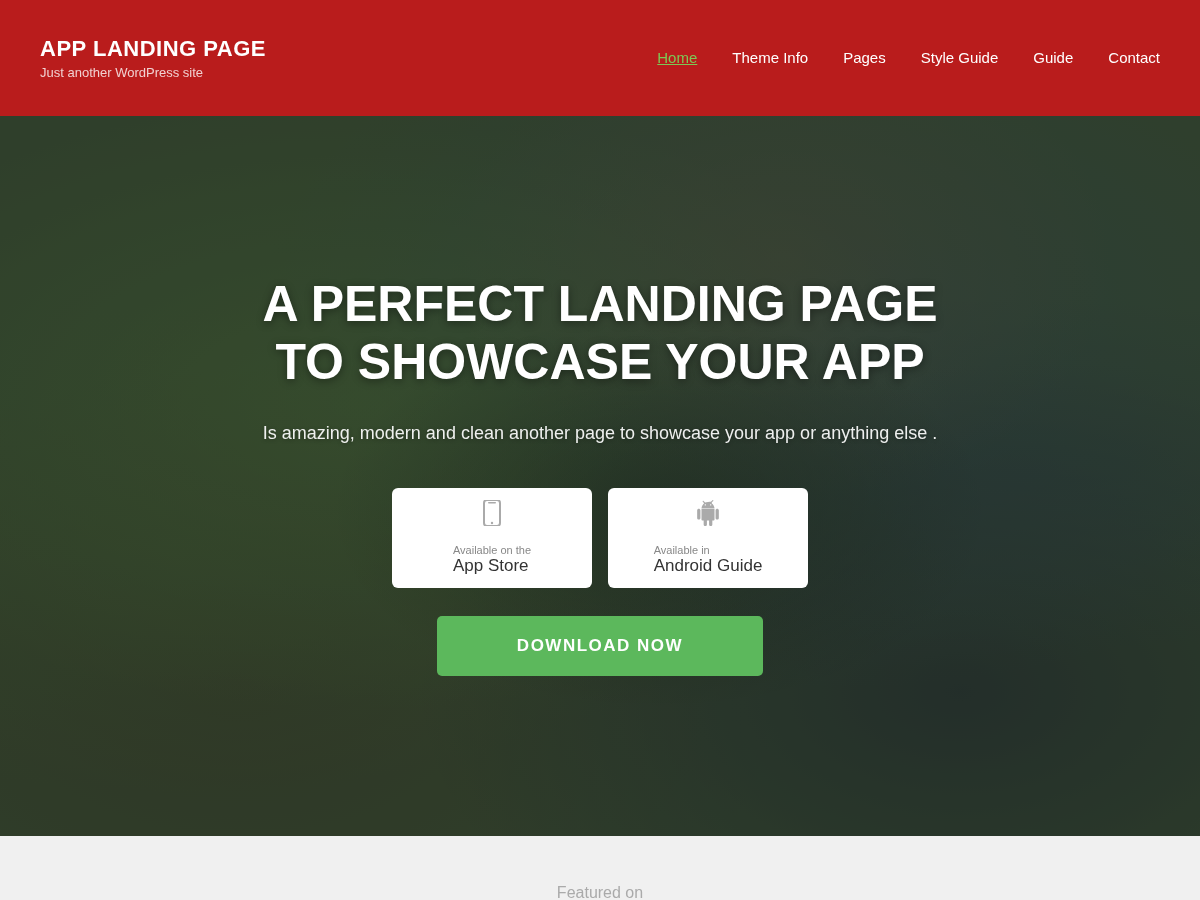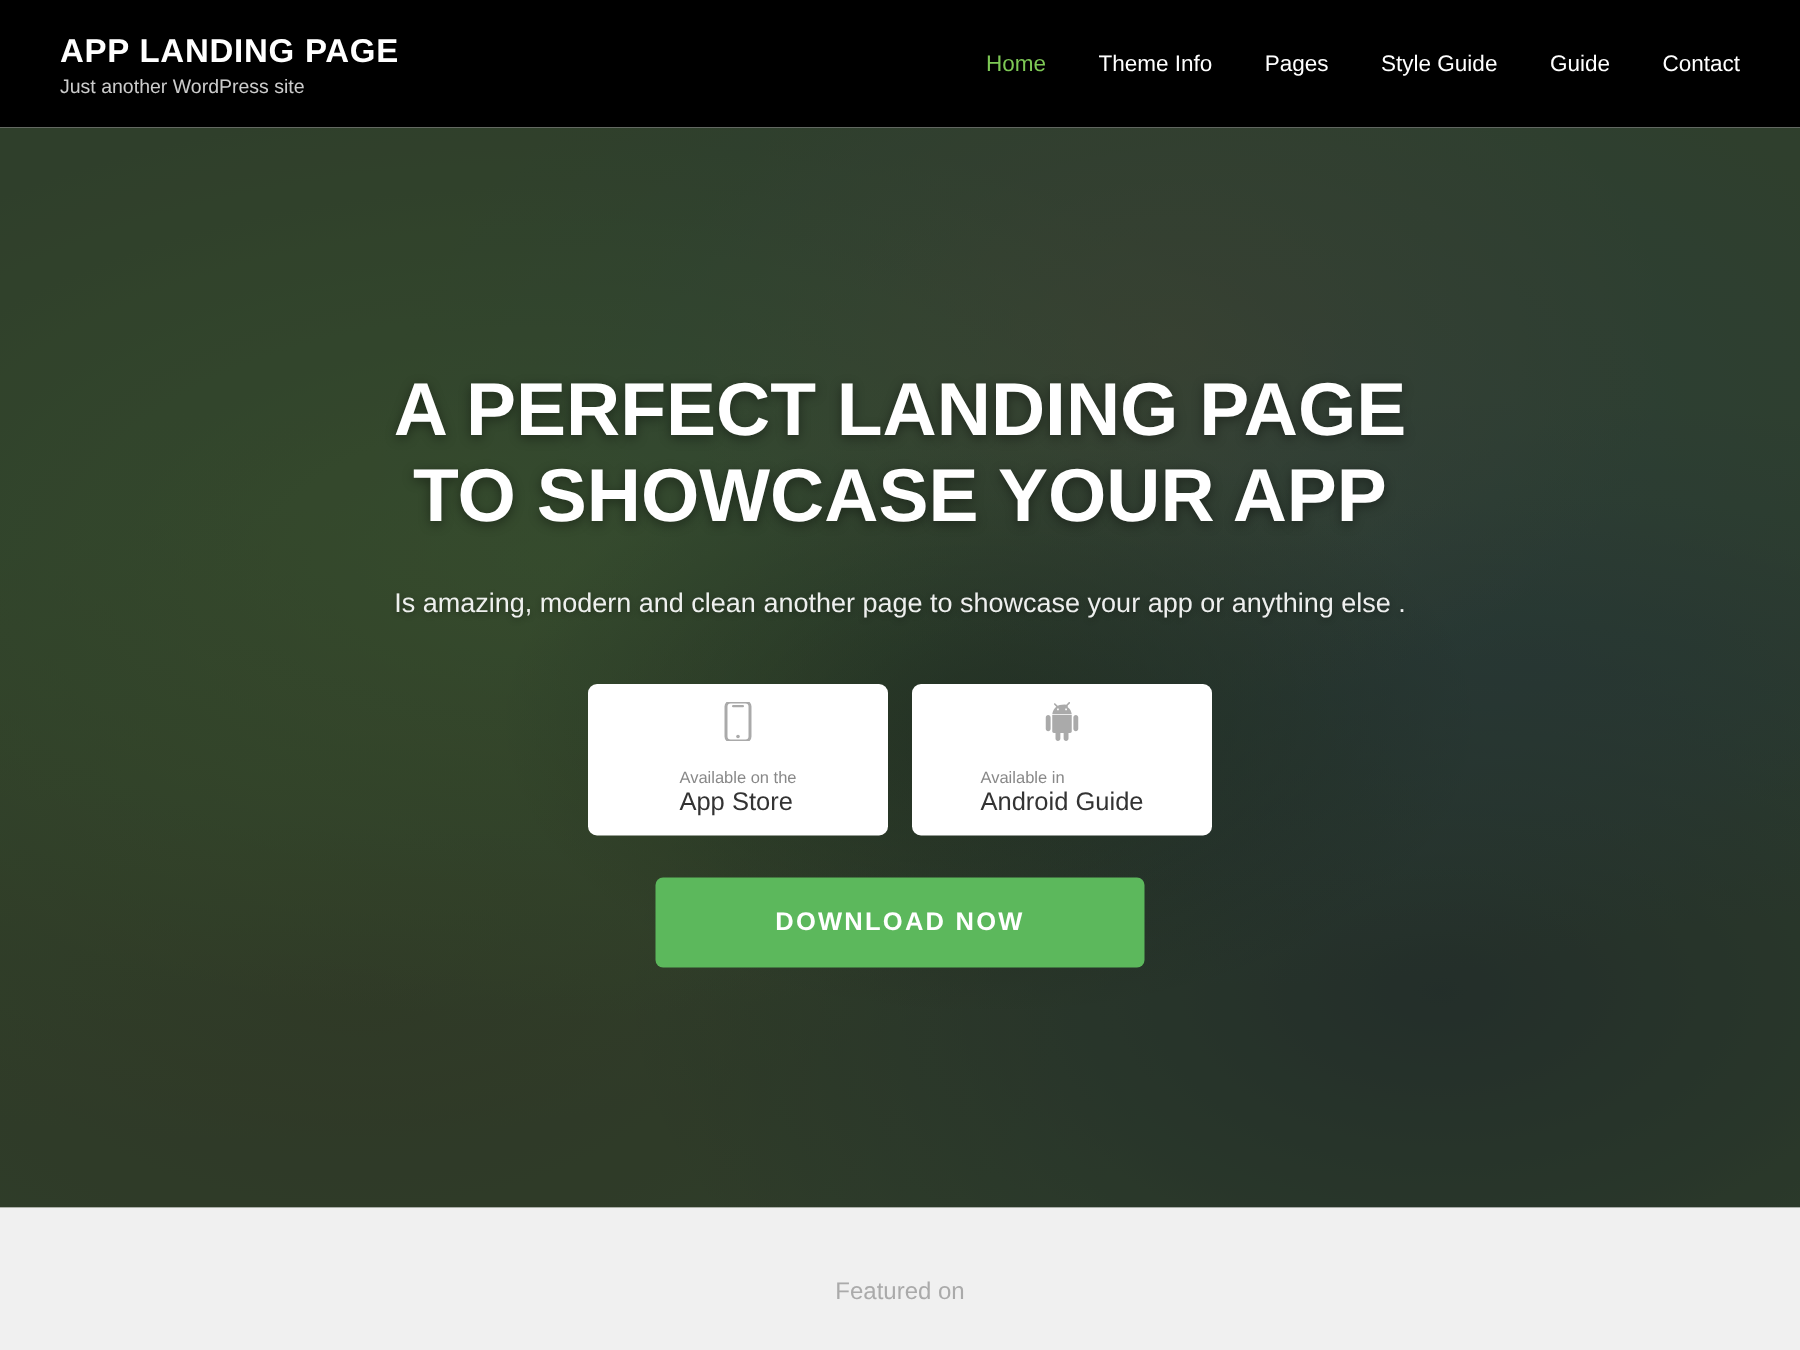--- a/index.html
+++ b/index.html
@@ -9,23 +9,23 @@
     }
 
     body {
       font-family: 'Helvetica Neue', Arial, sans-serif;
       width: 1200px;
       overflow-x: hidden;
     }
 
     
     .header {
-      background-color: #000000;
+      background-color: #b91c1c;
       padding: 0 40px;
-      height: 85px;
+      height: 116px;
       display: flex;
       align-items: center;
       justify-content: space-between;
     }
 
     .site-branding {
       display: flex;
       flex-direction: column;
     }
 
@@ -52,20 +52,21 @@
 
     .nav-menu li a {
       text-decoration: none;
       font-size: 15px;
       font-weight: 400;
       color: #ffffff;
     }
 
     .nav-menu li.active a {
       color: #7dc855;
+      text-decoration: underline;
     }
 
     
     .hero {
       position: relative;
       width: 100%;
       height: 720px;
       display: flex;
       align-items: center;
       justify-content: center;

